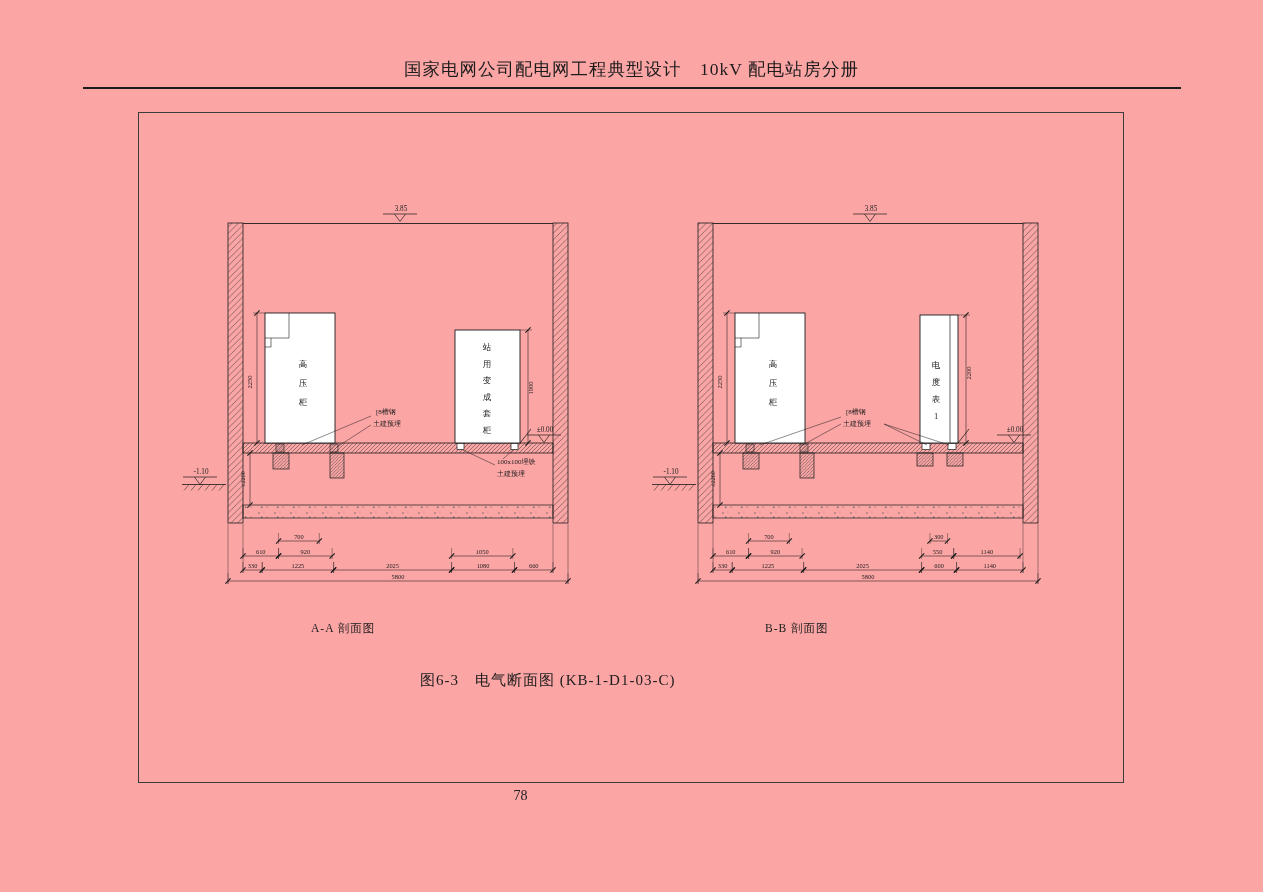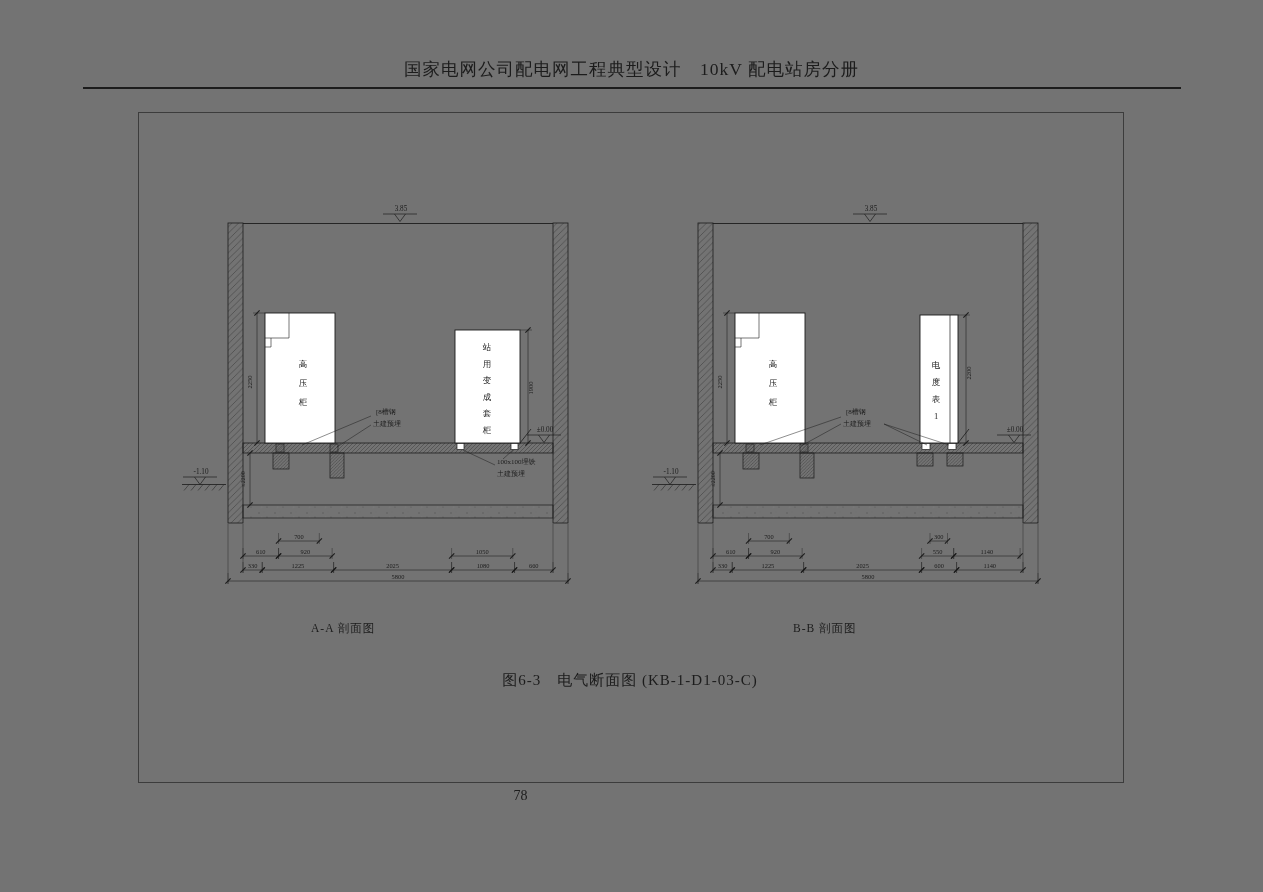--- a/index.html
+++ b/index.html
@@ -1,25 +1,25 @@
 <!DOCTYPE html>
 <html><head>
 <meta charset="utf-8">
 <style>
   html,body{margin:0;padding:0;background:#ffffff;}
-  .page{position:relative;width:1263px;height:892px;background:#737373;
+  .page{position:relative;width:1263px;height:892px;background:#fca5a5;
         font-family:"Liberation Serif",serif;color:#1c1c1c;overflow:hidden;}
   .abs{position:absolute;}
   .header{top:57px;left:0;width:1263px;text-align:center;font-size:17.5px;
           letter-spacing:1px;font-weight:500;}
   .header-rule{top:87px;left:83px;width:1098px;height:2px;background:#1c1c1c;}
   .frame{top:112px;left:138px;width:984px;height:669px;border:1px solid #3c3c3c;}
   .caption{top:621px;width:200px;text-align:left;font-size:11.5px;letter-spacing:1px;}
-  .cap-a{left:311px;} .cap-b{left:793px;}
-  .fig-title{top:671px;left:420px;width:420px;text-align:center;font-size:15px;letter-spacing:1px;}
+  .cap-a{left:311px;} .cap-b{left:765px;}
+  .fig-title{top:671px;left:420px;width:420px;font-size:15px;letter-spacing:1px;}
   .page-num{top:788px;left:0;width:1041px;text-align:center;font-size:14px;}
   svg text{font-family:"Liberation Serif",serif;}
 </style>
 </head>
 <body>
 
 <div class="page">
 
   <div class="abs header">国家电网公司配电网工程典型设计　10kV 配电站房分册</div>
   <div class="abs header-rule"></div>

